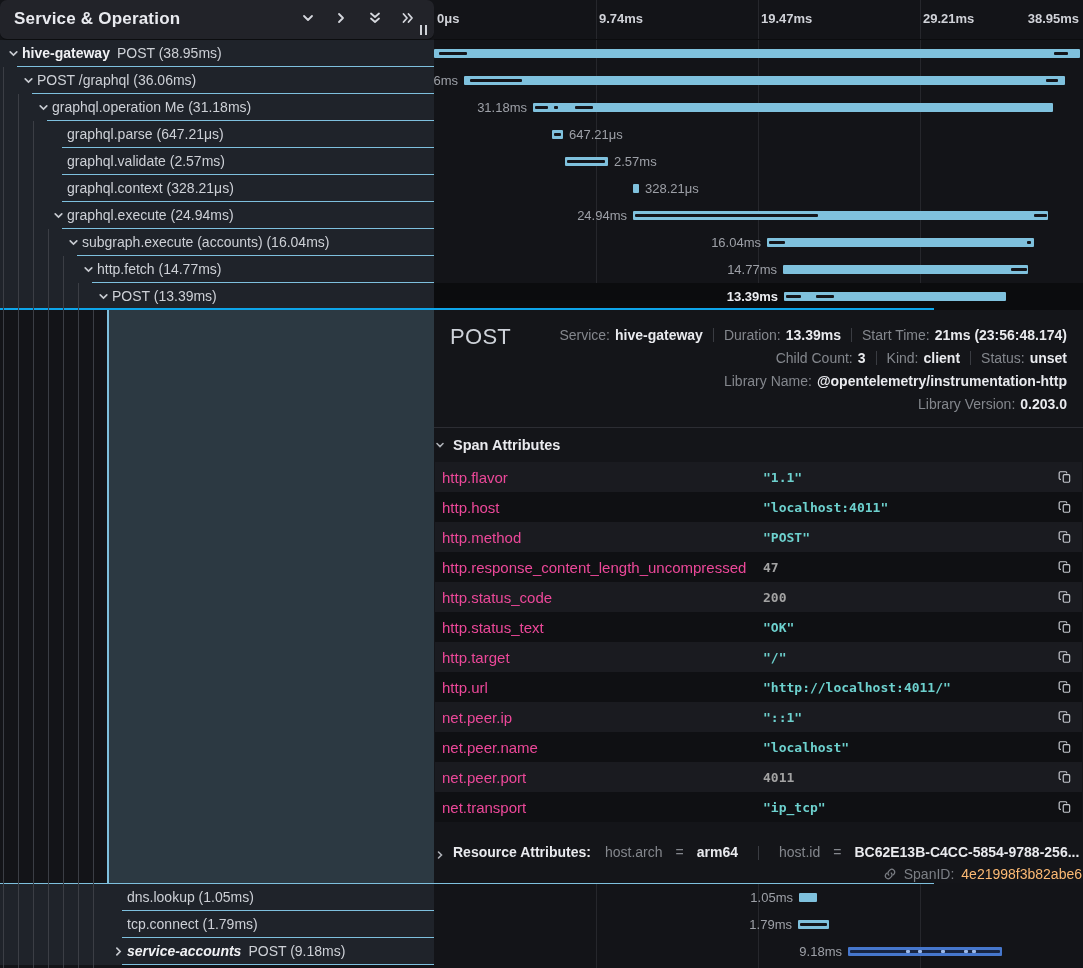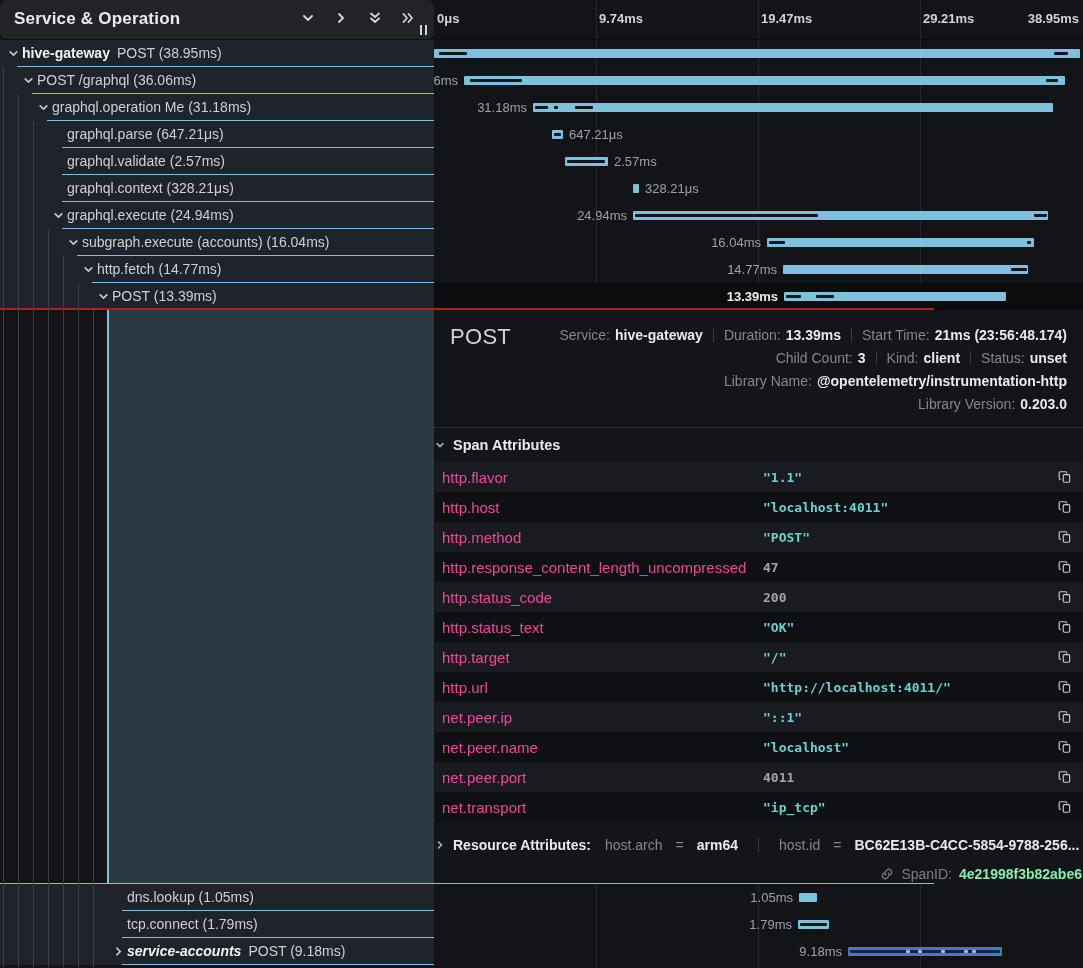--- a/index.html
+++ b/index.html
@@ -39,51 +39,51 @@
   .rrow.sel { background:#0b0c0e; }
   .bar { position:absolute; top:9px; height:9px; border-radius:1px; background:#7fc1dd; }
   .bar.blue { background:#4677cd; }
   .seg { position:absolute; top:3px; height:3px; border-radius:1px; background:#14151a; }
   .seg.navy { background:#182644; }
   .dot { position:absolute; top:3px; height:3px; border-radius:1px; background:#9db9e8; }
   .blabel { position:absolute; top:6px; font-size:13px; color:#9da0a7; white-space:nowrap; }
   .sel .blabel { color:#eceef2; font-weight:700; }
 
   
-  .detail { position:absolute; left:0; top:308px; width:934px; height:576px; z-index:2; border-top:2px solid #b91c1c; border-bottom:1px solid #7ec0de; }
+  .detail { position:absolute; left:0; top:308px; width:934px; height:576px; z-index:2; border-top:2px solid #0ea5e9; border-bottom:1px solid #7ec0de; }
   .drect { position:absolute; left:107px; top:0; width:327px; height:573px; background:#2c3942; border-left:2px solid #7ec0de; }
   .dpanel { position:absolute; left:434px; top:0; width:649px; height:573px; background:#141519; color:#d7d9de; }
   .dhead { position:relative; padding:14px 16px 8px 16px; height:118px; border-bottom:1px solid #2c2d33; }
   .dtitle { position:absolute; left:16px; top:14px; font-size:22px; font-weight:500; color:#ced2d9; letter-spacing:.3px; }
   .meta { display:flex; flex-direction:column; align-items:flex-end; gap:1px; }
   .mline { display:flex; align-items:center; height:22px; font-size:14px; }
   .mlab { color:#84878d; margin-right:5px; }
   .mval { color:#e9eaee; font-weight:700; }
   .msep { width:1px; height:14px; background:#3a3c42; margin:0 10px; }
   .attrs { padding:0 1px; }
   .sect { display:flex; align-items:center; gap:8px; height:34px; font-size:14.5px; font-weight:700; color:#e9eaee; cursor:pointer; }
   .sect .chev { color:#aeb1b7; display:inline-flex; }
   .atable { }
   .arow { display:flex; align-items:center; height:30px; padding:0 10px 0 7px; }
   .arow:nth-child(odd) { background:#1a1b20; }
   .arow:nth-child(even) { background:#0f1013; }
   .akey { flex:0 0 321px; font-size:15px; color:#ec4899; white-space:nowrap; overflow:hidden; }
   .aval { flex:1; font-family:"DejaVu Sans Mono","Liberation Mono",monospace; font-size:13px; color:#6dd1ce; font-weight:700; }
   .aval.num { color:#a3a3a3; }
   .copy { background:none; border:none; cursor:pointer; display:inline-flex; padding:0; color:#c6c9cf; }
-  .rsrc { display:flex; align-items:center; gap:8px; height:30px; margin-top:8px; font-size:14px; }
+  .rsrc { display:flex; align-items:flex-end; gap:8px; height:30px; margin-top:8px; font-size:14px; }
   .rsrc .chev { color:#aeb1b7; display:inline-flex; }
   .rsrc .rtitle { font-weight:700; color:#e9eaee; margin-right:6px; }
   .rkey { color:#84878d; }
   .req { color:#84878d; margin:0 5px; }
   .rval { color:#e9eaee; font-weight:700; }
   .rsep { width:1px; height:14px; background:#3a3c42; margin:0 12px; }
   .sid { display:flex; justify-content:flex-end; align-items:center; gap:7px; height:28px; font-size:14px; }
   .sid .slab { color:#7c7f85; }
-  .sid .sval { color:#86efac; font-weight:700; }
+  .sid .sval { color:#fdba74; font-weight:400; }
 </style>
 </head>
 <body>
 
 <div class="app">
 
   <div class="grid" style="left:596px"></div>
   <div class="grid" style="left:758px"></div>
   <div class="grid" style="left:920px"></div>
 

